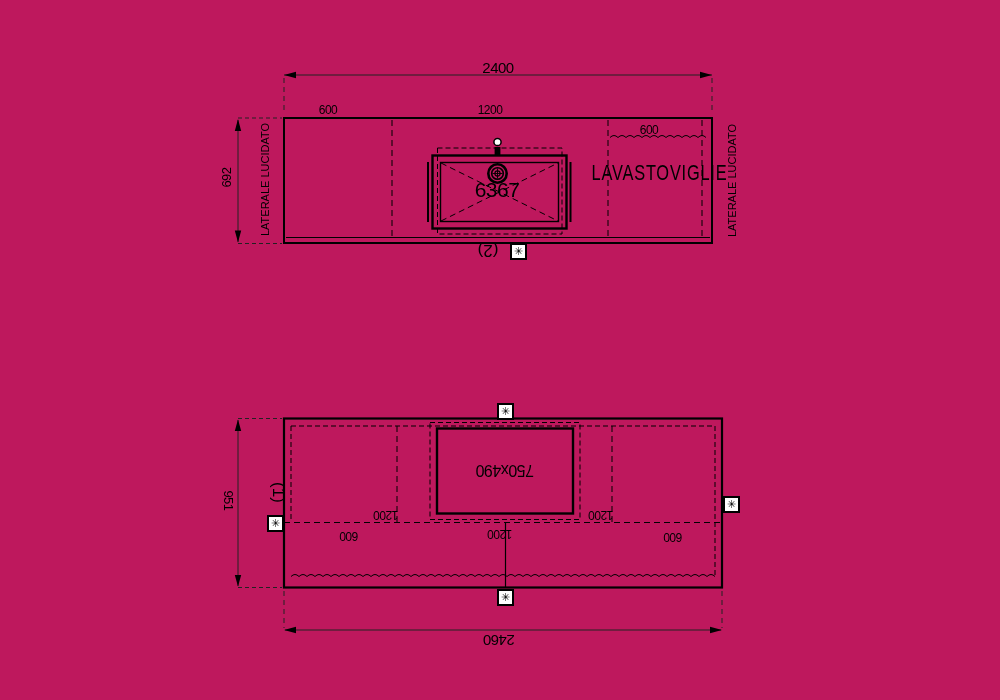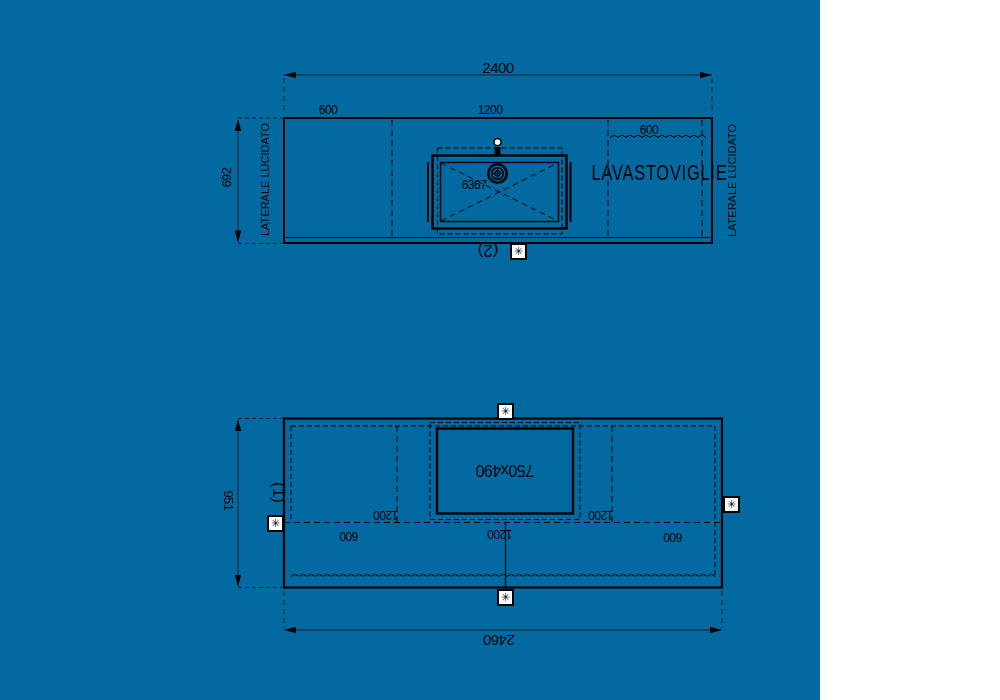--- a/index.html
+++ b/index.html
@@ -1,16 +1,16 @@
 <!DOCTYPE html>
 <html><head>
 <meta charset="utf-8">
 <style>
   html,body{margin:0;padding:0;background:#ffffff;}
-  #canvas{position:relative;width:820px;height:700px;background:#0369a1;overflow:hidden;
+  #canvas{position:relative;width:1000px;height:700px;background:#be185d;overflow:hidden;
           font-family:"Liberation Sans",sans-serif;color:#000;}
   #canvas svg{position:absolute;left:0;top:0;}
   .cad{position:absolute;line-height:1;text-align:center;white-space:nowrap;color:#000;
        font-family:"Liberation Sans",sans-serif;}
   .cond{letter-spacing:-0.5px;}
   .r180{transform:rotate(180deg);}
   .r90{transform:rotate(90deg);}
   .rm90{transform:rotate(-90deg);}
   .marker{position:absolute;width:13px;height:13px;border:2px solid #000;background:#fff;
           display:flex;align-items:center;justify-content:center;font-size:11px;line-height:1;}
@@ -85,21 +85,21 @@
   </svg>
 
   <div class="cad cond" style="left:468px;top:60px;width:60px;font-size:15px;">2400</div>
   <div class="cad cond" style="left:308px;top:104px;width:40px;font-size:12px;">600</div>
   <div class="cad cond" style="left:465px;top:104px;width:50px;font-size:12px;">1200</div>
   <div class="cad cond" style="left:629px;top:124px;width:40px;font-size:12px;">600</div>
   <div class="cad" style="left:572px;top:162px;width:175px;font-size:21px;letter-spacing:1px;transform:scale(0.78,1.05);">LAVASTOVIGLIE</div>
   <div class="cad rm90" style="left:200px;top:174px;width:130px;font-size:11px;">LATERALE LUCIDATO</div>
   <div class="cad rm90 cond" style="left:201px;top:171px;width:50px;font-size:13px;">692</div>
   <div class="cad rm90" style="left:667px;top:175px;width:130px;font-size:11px;">LATERALE LUCIDATO</div>
-  <div class="cad cond" style="left:449px;top:179px;width:50px;font-size:12px;">6367</div>
+  <div class="cad cond" style="left:472px;top:179px;width:50px;font-size:21px;">6367</div>
   <div class="cad r180" style="left:468px;top:242px;width:40px;font-size:17px;">(2)</div>
 
   <div class="cad r180 cond" style="left:470px;top:462px;width:70px;font-size:16px;">750x490</div>
   <div class="cad r180 cond" style="left:361px;top:509px;width:50px;font-size:12px;">1200</div>
   <div class="cad r180 cond" style="left:576px;top:509px;width:50px;font-size:12px;">1200</div>
   <div class="cad r180 cond" style="left:329px;top:530px;width:40px;font-size:12px;">600</div>
   <div class="cad r180 cond" style="left:475px;top:528px;width:50px;font-size:12px;">1200</div>
   <div class="cad r180 cond" style="left:653px;top:531px;width:40px;font-size:12px;">600</div>
   <div class="cad r90 cond" style="left:203px;top:494px;width:50px;font-size:13px;">951</div>
   <div class="cad r90" style="left:258px;top:484px;width:40px;font-size:17px;">(1)</div>

